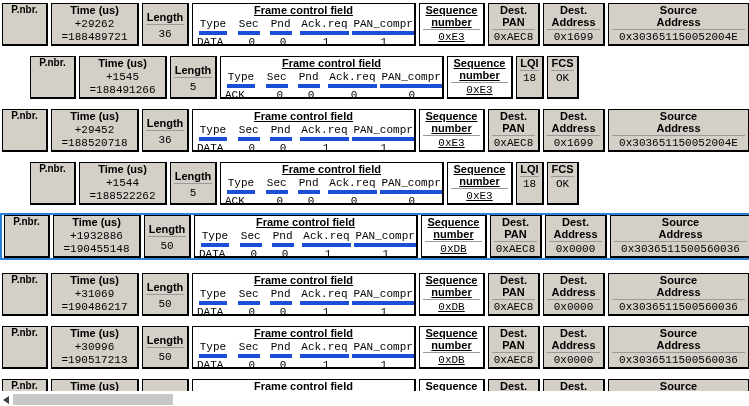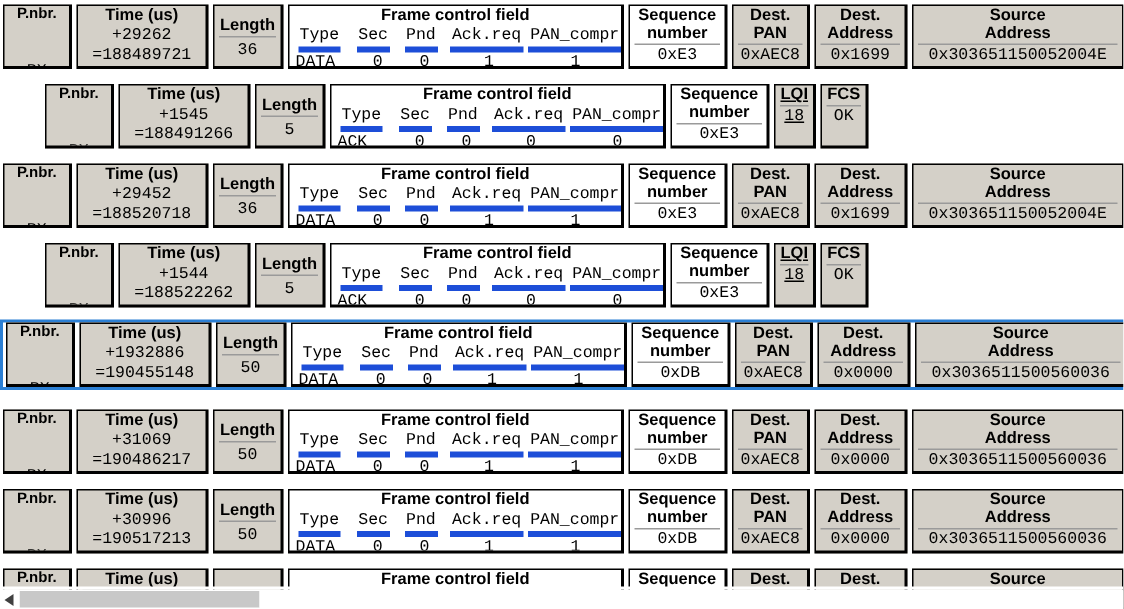--- a/index.html
+++ b/index.html
@@ -45,21 +45,21 @@
     border-right-width: 2px;
     border-bottom-width: 2px;
     background: #d4d0c8;
     margin-right: 3px;
     height: 43px;
     display: flex;
     flex-direction: column;
     align-items: stretch;
     overflow: hidden;
   }
-  .cell.white { background: #ffffff; }
+  .cell.white { background: #ffffff; text-decoration: underline; }
 
   .cell .hdr {
     font-family: "Liberation Sans", sans-serif;
     font-size: 11px;
     font-weight: bold;
     color: #000000;
     text-align: center;
     line-height: 12px;
     padding: 0 3px;
     white-space: nowrap;
@@ -129,21 +129,21 @@
 
   
   .c-seq { width: 66px; background: #ffffff; }
   
   .c-dpan { width: 52px; }
   
   .c-daddr { width: 62px; }
   
   .c-saddr { width: 142px; }
   
-  .c-lqi { width: 28px; text-decoration: underline; }
+  .c-lqi { width: 28px; }
   
   .c-fcs { width: 32px; }
 
   
   #hscroll {
     position: absolute;
     left: 0;
     bottom: 0;
     width: 749px;
     height: 13px;

